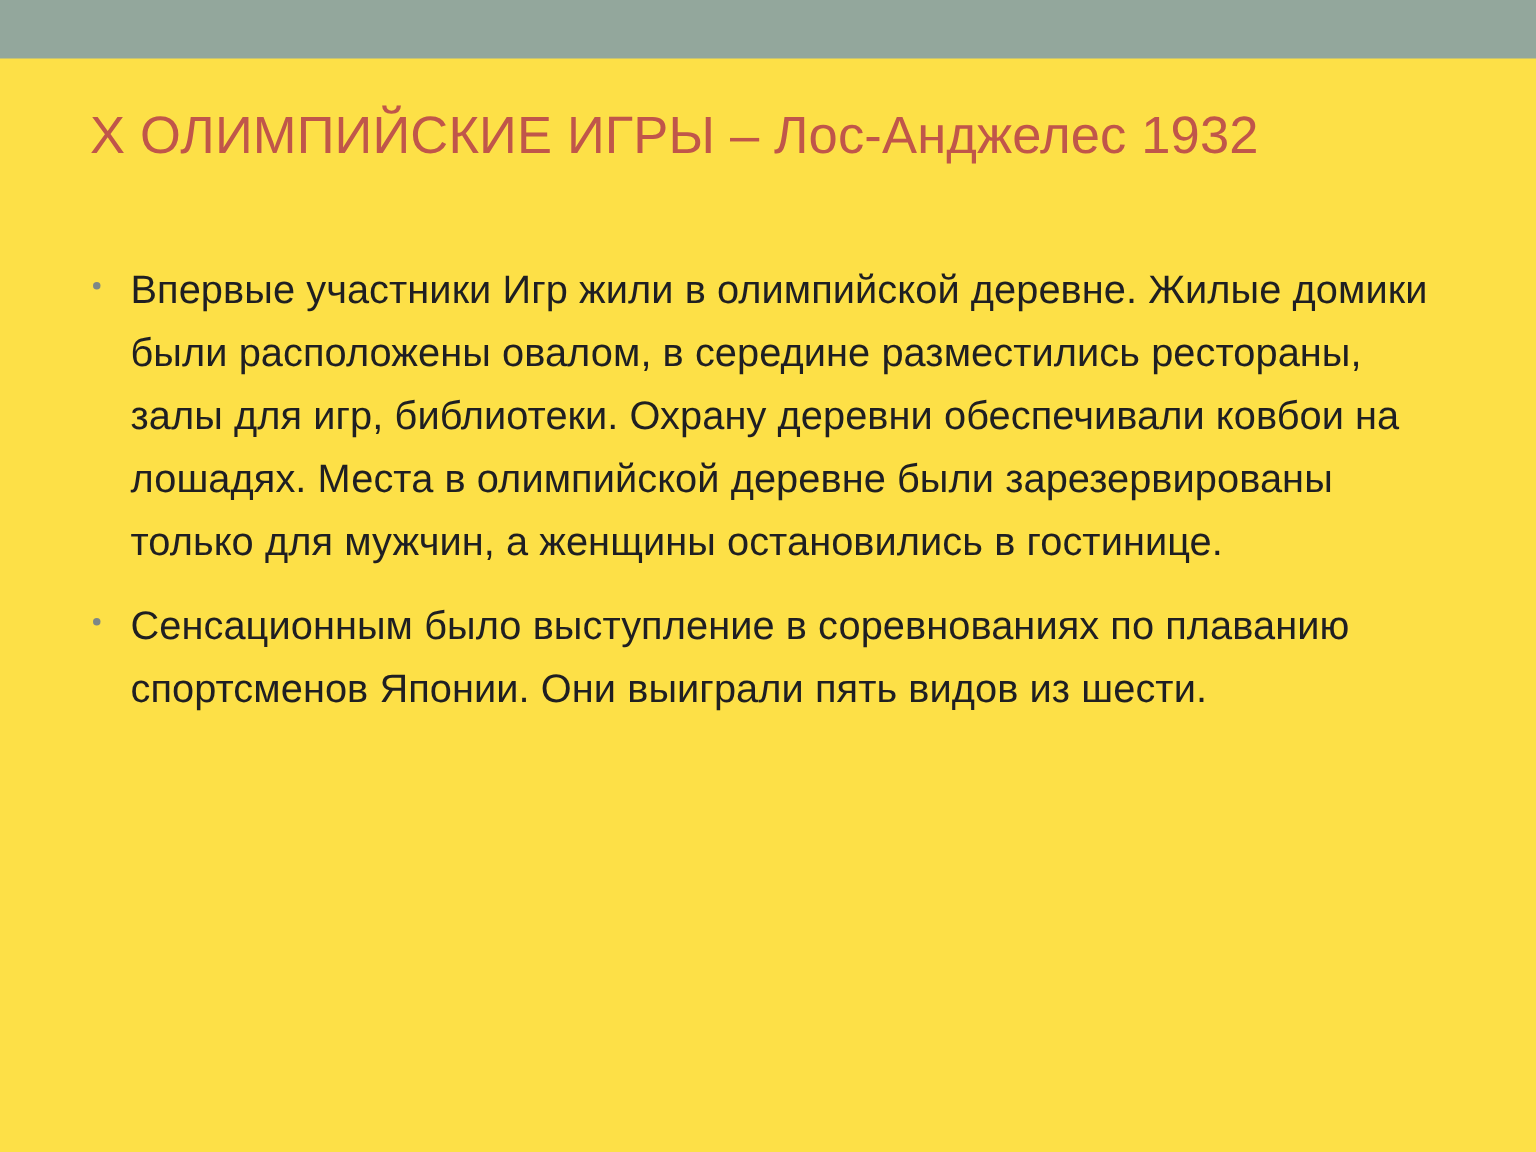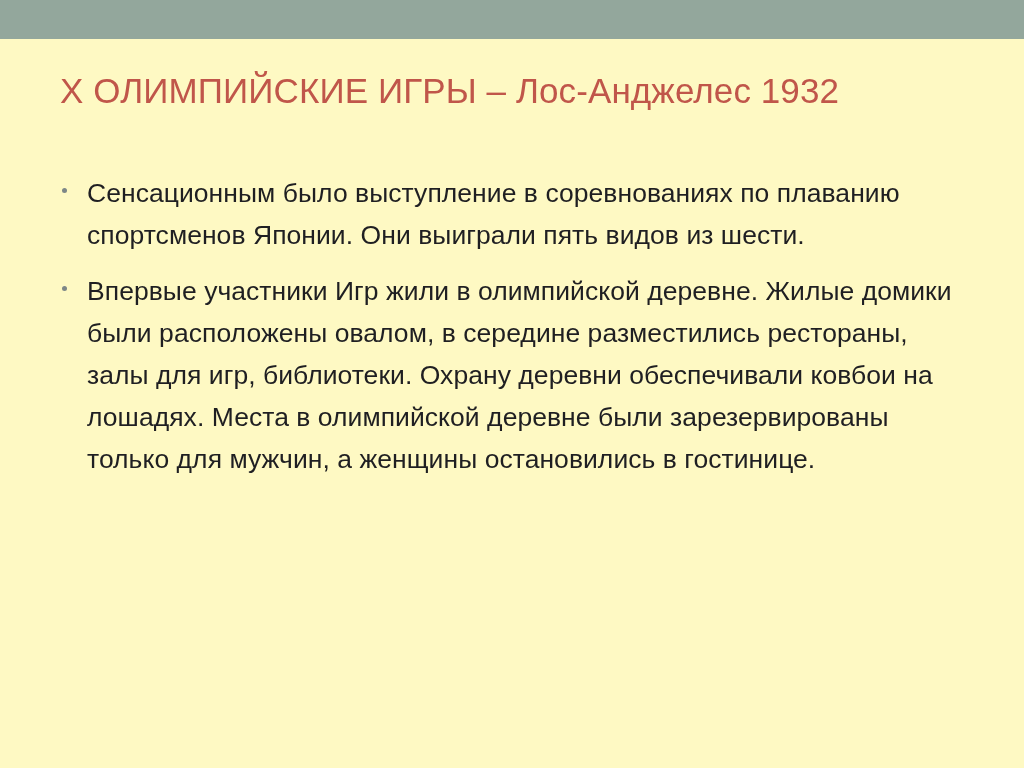--- a/index.html
+++ b/index.html
@@ -90,35 +90,35 @@
     font-weight: 400;
     line-height: 42px;
     letter-spacing: 0.05px;
     text-align: left;
     white-space: pre-line;
   }
 </style>
 </head>
 <body>
 
-<div class="slide" style="background: #fef9c3;">
+<div class="slide" style="background: #fde047;">
 
   <div class="top-band" style="background: rgb(147, 167, 156);"></div>
 
   <div class="title-block">
     <h1 class="slide-title" style="color: rgb(192, 86, 74);">X ОЛИМПИЙСКИЕ ИГРЫ – Лос-Анджелес 1932</h1>
   </div>
 
   <div class="body-block">
 
     <div class="bullet-item">
       <span class="bullet-marker" style="background: rgb(125, 135, 135);"></span>
-      <span class="bullet-text" style="color: rgb(31, 31, 34);">Сенсационным было выступление в соревнованиях по плаванию спортсменов Японии. Они выиграли пять видов из шести.</span>
+      <span class="bullet-text" style="color: rgb(31, 31, 34);">Впервые участники Игр жили в олимпийской деревне. Жилые домики были расположены овалом, в середине разместились рестораны, залы для игр, библиотеки. Охрану деревни обеспечивали ковбои на лошадях. Места в олимпийской деревне были зарезервированы только для мужчин, а женщины остановились в гостинице.</span>
     </div>
 
     <div class="bullet-item">
       <span class="bullet-marker" style="background: rgb(125, 135, 135);"></span>
-      <span class="bullet-text" style="color: rgb(31, 31, 34);">Впервые участники Игр жили в олимпийской деревне. Жилые домики были расположены овалом, в середине разместились рестораны, залы для игр, библиотеки. Охрану деревни обеспечивали ковбои на лошадях. Места в олимпийской деревне были зарезервированы только для мужчин, а женщины остановились в гостинице.</span>
+      <span class="bullet-text" style="color: rgb(31, 31, 34);">Сенсационным было выступление в соревнованиях по плаванию спортсменов Японии. Они выиграли пять видов из шести.</span>
     </div>
 
   </div>
 
 </div>
 
 </body></html>

